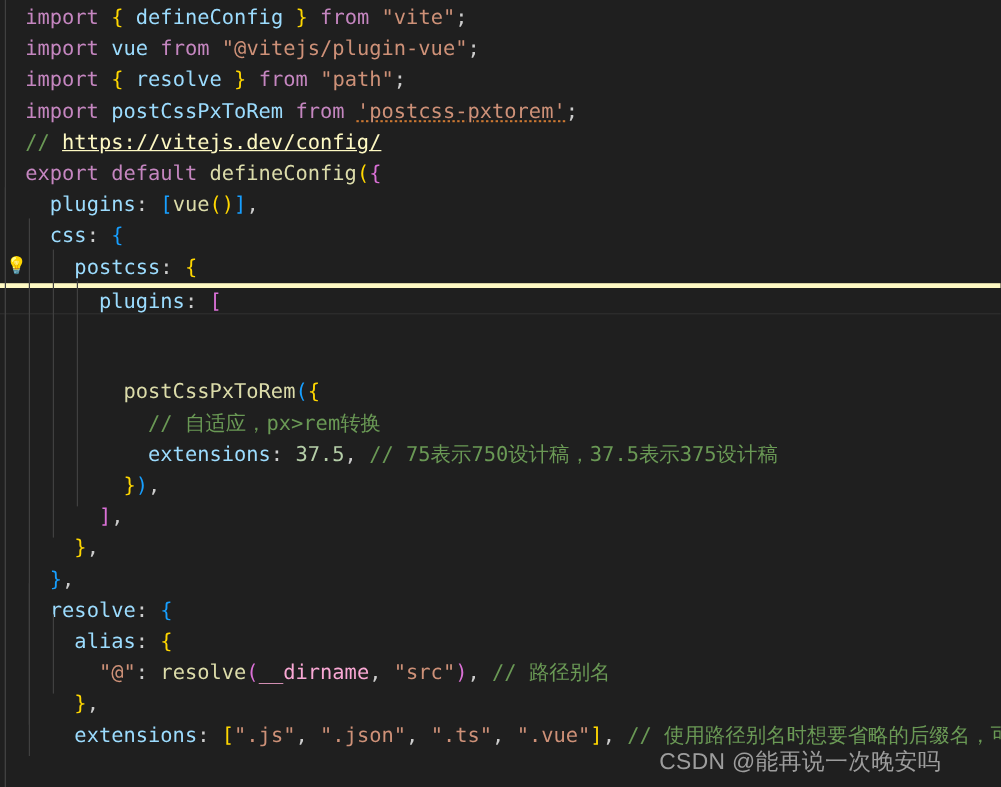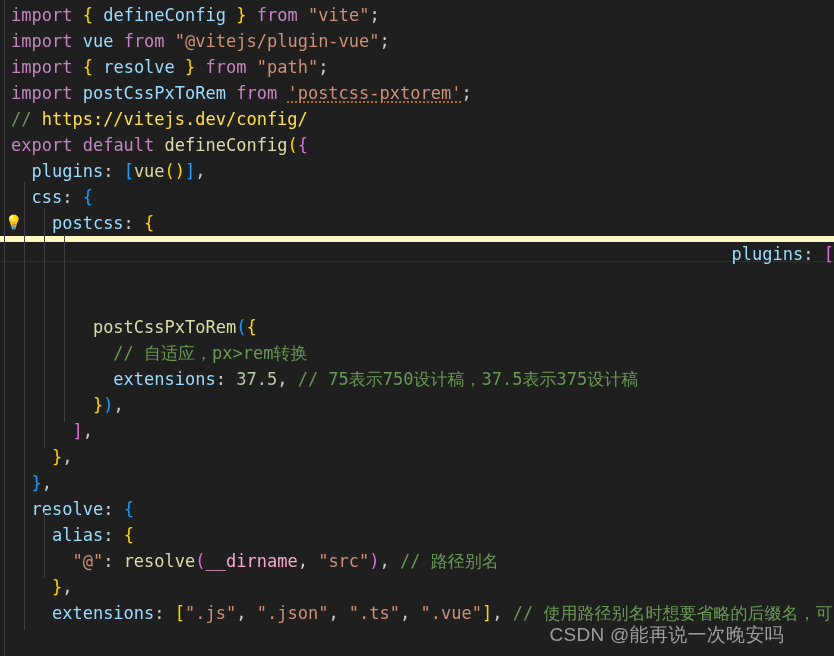--- a/index.html
+++ b/index.html
@@ -35,50 +35,49 @@
     width: 834px;
     padding: 2px 0 0 0;
   }
 
   .line {
     position: relative;
     height: 26px;
     line-height: 26px;
     font-size: 17px;
     white-space: pre;
-    padding-left: 11px;
+    padding-left: 21px;
     letter-spacing: 0px;
   }
 
   
   .line.active {
-    border-top: 6px solid #fef9c3;
+    border-top: 4px solid #fef9c3;
     border-bottom: 1px solid #2f2f2f;
     height: 26px;
     line-height: 24px;
-    text-align: right;
   }
 
   
   .guide {
     position: absolute;
     top: 0; bottom: 0;
     width: 1px;
     background: #404040;
     pointer-events: none;
   }
 
   
   .kw      { color: #c586c0; }   
   .fn      { color: #dcdcaa; }   
   .id      { color: #9cdcfe; }   
   .str     { color: #ce9178; }   
   .num     { color: #b5cea8; }   
   .cmt     { color: #6a9955; }   
-  .cmt a, .link { color: #fde047; }
+  .cmt a, .link { color: #fef9c3; text-decoration: underline; }
   .punc    { color: #cccccc; }   
   .var     { color: #f9a8d4; }   
   .b1      { color: #ffd700; }   
   .b2      { color: #da70d6; }   
   .b3      { color: #179fff; }
 
   
   .squiggle {
     text-decoration: underline;
     text-decoration-style: dotted;

